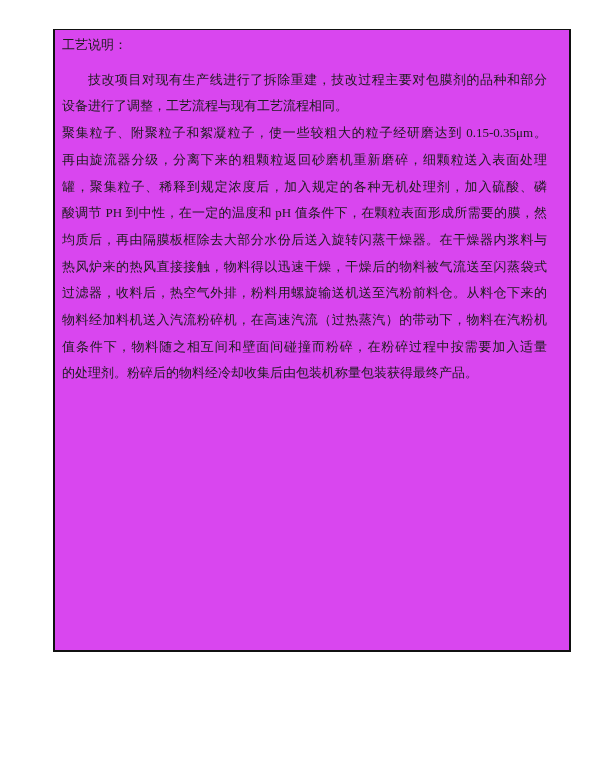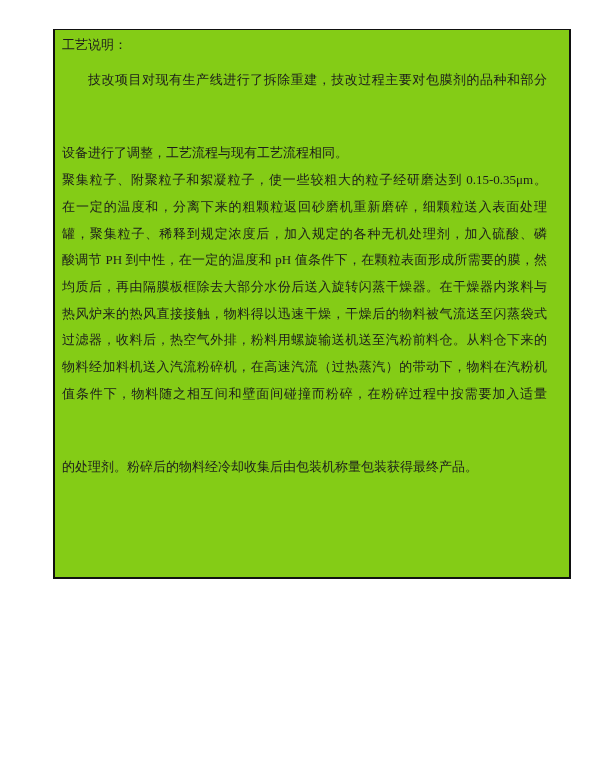--- a/index.html
+++ b/index.html
@@ -12,40 +12,39 @@
     height: 760px;
     position: relative;
     font-family: "Liberation Serif", serif;
     overflow: hidden;
   }
   .content-box {
     position: absolute;
     left: 53px;
     top: 29px;
     width: 518px;
-    height: 550px;
+    height: 623px;
     box-sizing: border-box;
     border: 2px solid #111111;
     border-top-width: 1px;
-    background: #84cc16;
+    background: #d946ef;
     padding: 2px 22px 0 7px;
   }
   .line {
     font-size: 13px;
     line-height: 26.7px;
     color: #1c1c1c;
     text-align: justify;
     text-align-last: justify;
     text-justify: inter-character;
     white-space: normal;
   }
   .line.left-end {
     text-align: right;
     text-align-last: left;
-    margin-top: 47px;
   }
   .line.indent {
     text-indent: 2em;
     margin-top: 8px;
   }
   .title-line {
     font-size: 13px;
     line-height: 26.7px;
     color: #1c1c1c;
     text-align: left;
@@ -56,21 +55,21 @@
 <body>
 
 <div class="content-box">
 
   <div class="title-line">工艺说明：</div>
 
   <div class="line indent">技改项目对现有生产线进行了拆除重建，技改过程主要对包膜剂的品种和部分</div>
   <div class="line left-end">设备进行了调整，工艺流程与现有工艺流程相同。</div>
 
   <div class="line">聚集粒子、附聚粒子和絮凝粒子，使一些较粗大的粒子经研磨达到 0.15-0.35μm。</div>
-  <div class="line">在一定的温度和，分离下来的粗颗粒返回砂磨机重新磨碎，细颗粒送入表面处理</div>
+  <div class="line">再由旋流器分级，分离下来的粗颗粒返回砂磨机重新磨碎，细颗粒送入表面处理</div>
   <div class="line">罐，聚集粒子、稀释到规定浓度后，加入规定的各种无机处理剂，加入硫酸、磷</div>
   <div class="line">酸调节 PH 到中性，在一定的温度和 pH 值条件下，在颗粒表面形成所需要的膜，然</div>
   <div class="line">均质后，再由隔膜板框除去大部分水份后送入旋转闪蒸干燥器。在干燥器内浆料与</div>
   <div class="line">热风炉来的热风直接接触，物料得以迅速干燥，干燥后的物料被气流送至闪蒸袋式</div>
   <div class="line">过滤器，收料后，热空气外排，粉料用螺旋输送机送至汽粉前料仓。从料仓下来的</div>
   <div class="line">物料经加料机送入汽流粉碎机，在高速汽流（过热蒸汽）的带动下，物料在汽粉机</div>
   <div class="line">值条件下，物料随之相互间和壁面间碰撞而粉碎，在粉碎过程中按需要加入适量</div>
   <div class="line left-end">的处理剂。粉碎后的物料经冷却收集后由包装机称量包装获得最终产品。</div>
 
 </div>

